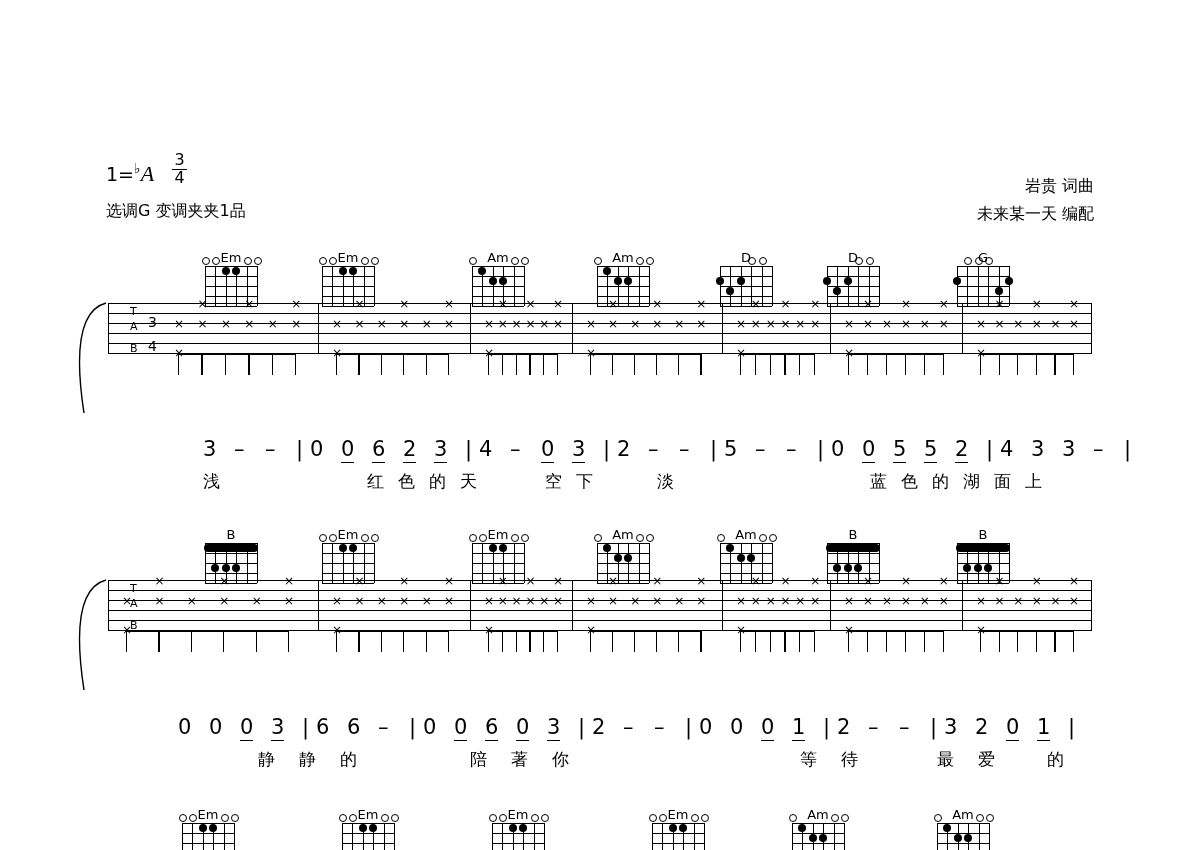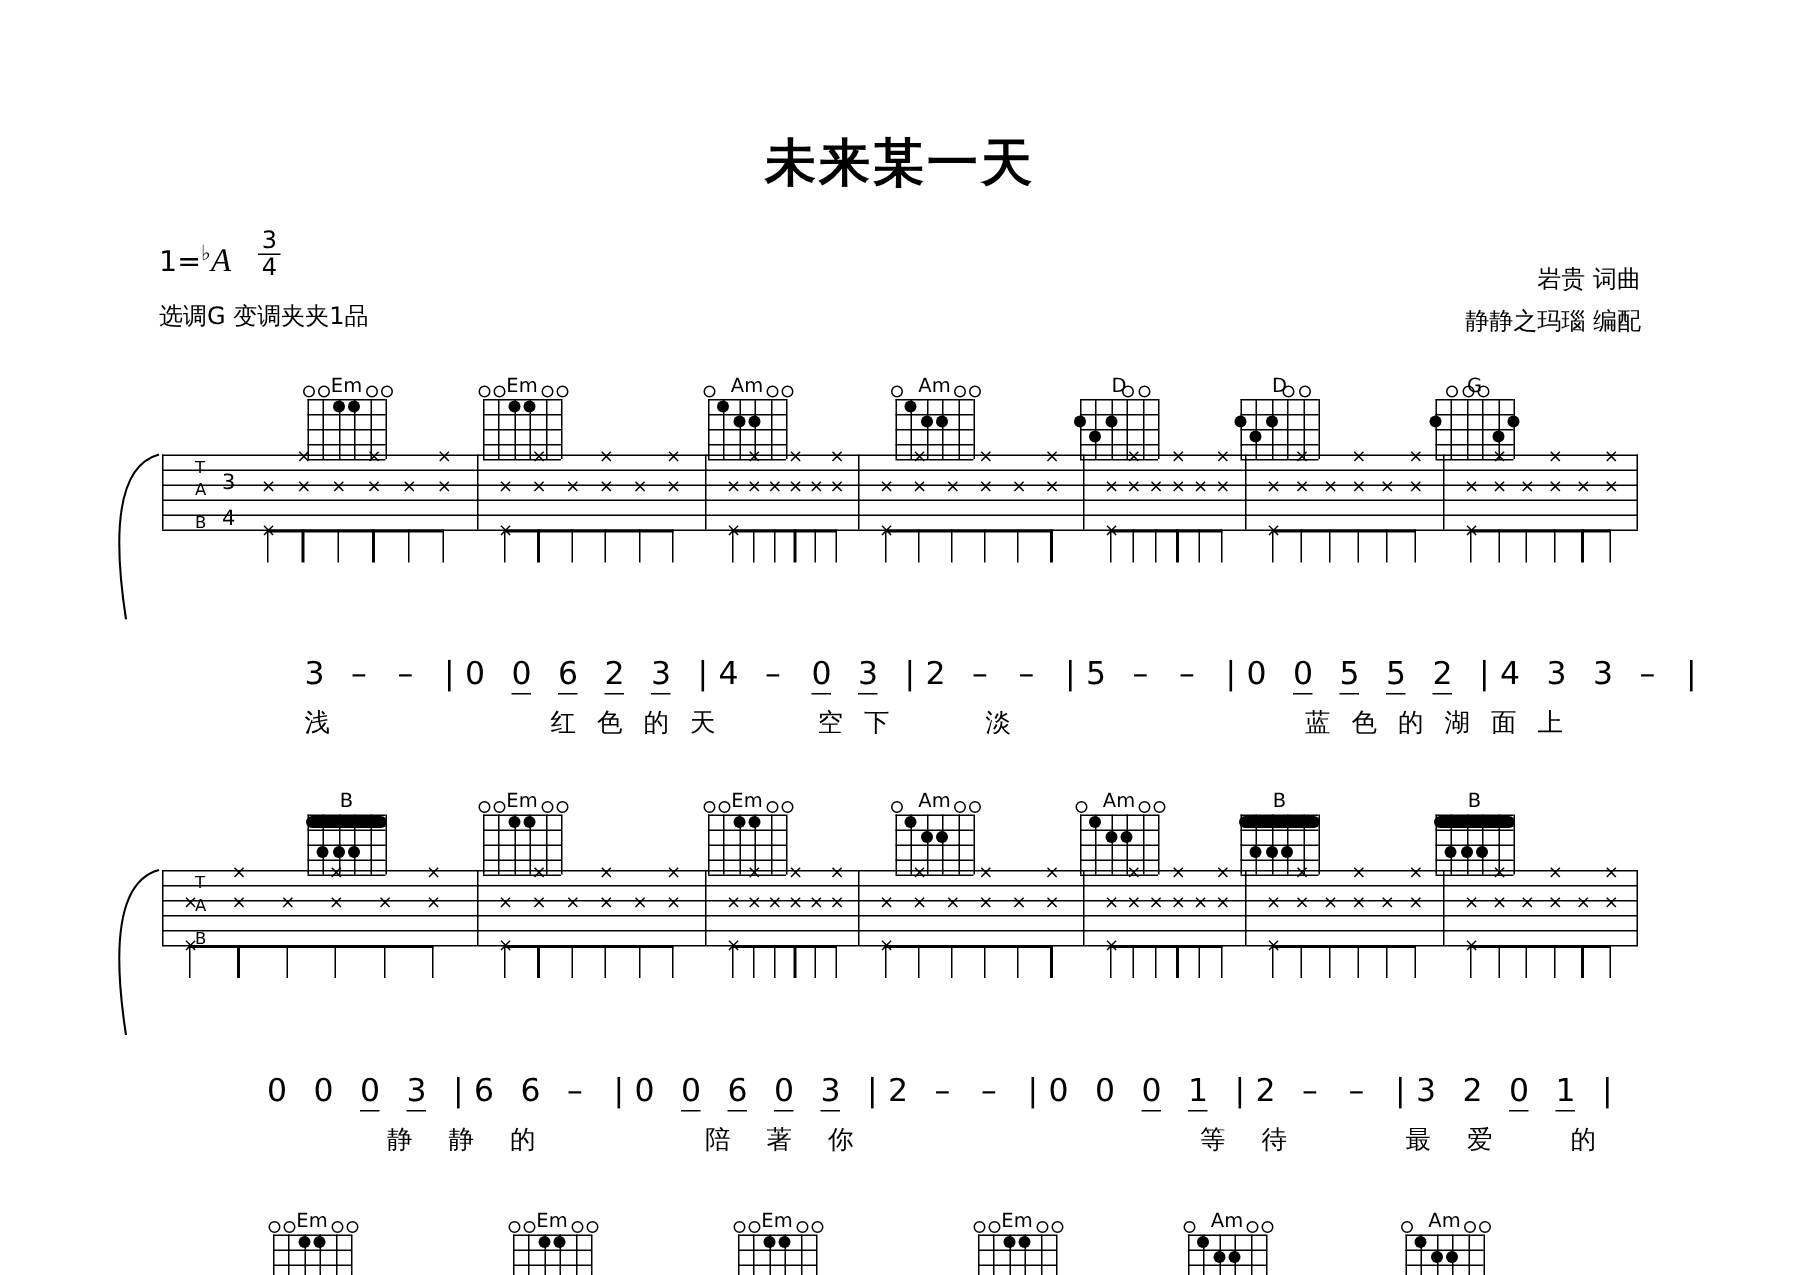--- a/index.html
+++ b/index.html
@@ -68,33 +68,32 @@
   .numrow span{position:absolute;}
   .under{border-bottom:1.5px solid #000;padding-bottom:1px;}
   .lyricrow{position:absolute;font-size:17px;font-family:"DejaVu Sans", sans-serif;}
   .lyricrow span{position:absolute;}
 </style>
 </head>
 <body>
 
 <div class="sheet">
 
-  <div class="title">未来某一天</div>
 
   <div class="keyblock">
     <span class="eq">1=</span><span class="flat">♭</span><span class="note">A</span>
     <span class="timesig">
       <span class="num">3</span>
       <span class="den">4</span>
     </span>
   </div>
 
   <div class="tuning">选调G  变调夹夹1品</div>
   <div class="credit1">岩贵 词曲</div>
-  <div class="credit2">静静之玛瑙 编配</div>
+  <div class="credit2">未来某一天 编配</div>
 
   <div id="chords-layer">
       <div class="chordbox" style="left:203px;top:251px">
         <div class="cname">Em</div>
         <div class="grid">
           <div class="topline"></div>
           <div class="hstr" style="top:10px"></div>
           <div class="hstr" style="top:20px"></div>
           <div class="hstr" style="top:30px"></div>
           <div class="hstr" style="top:40px"></div>

